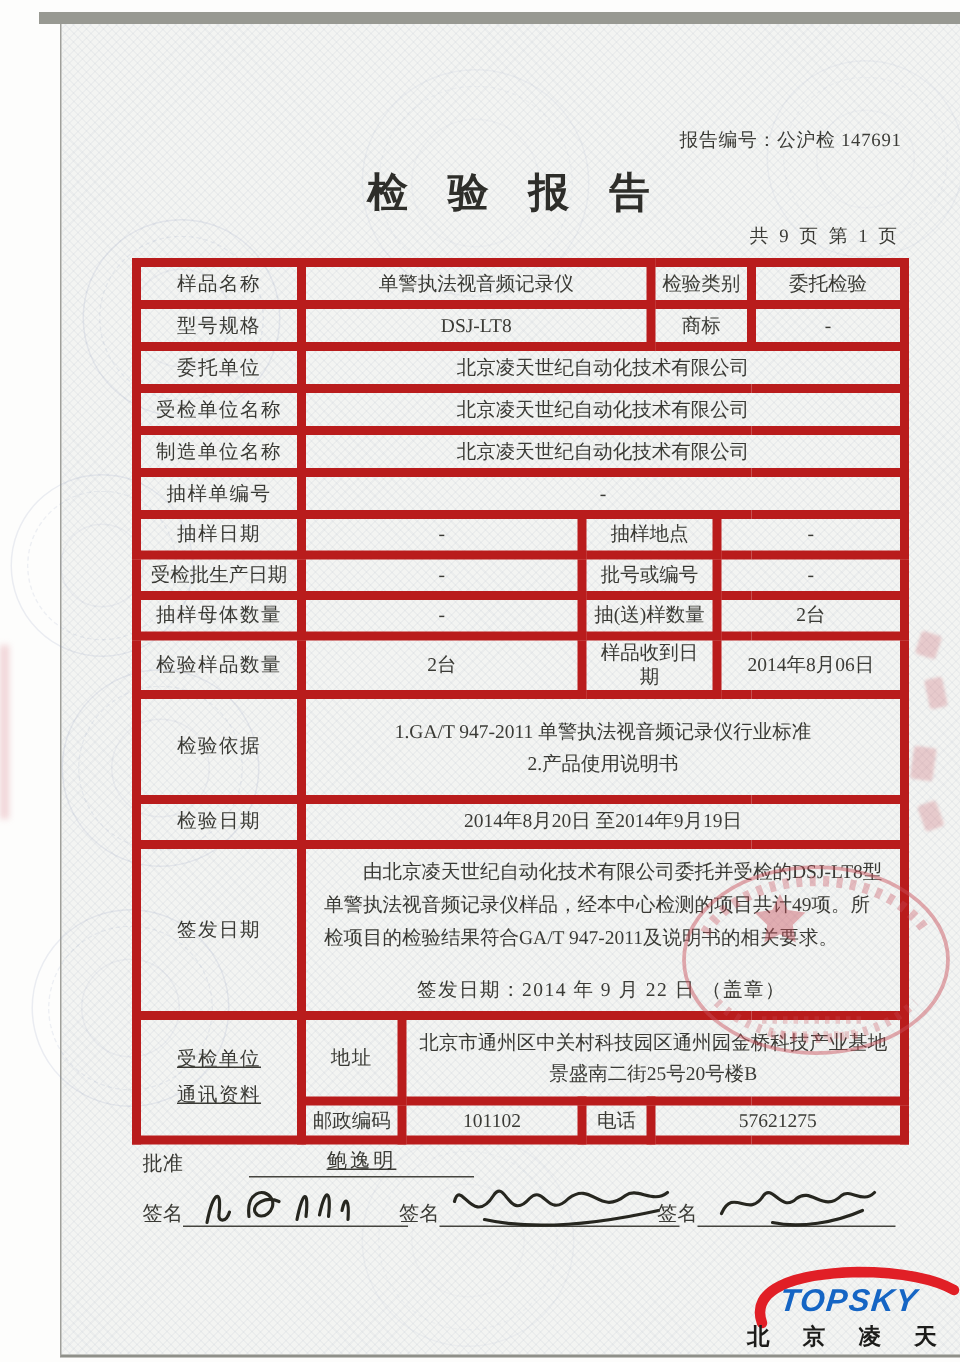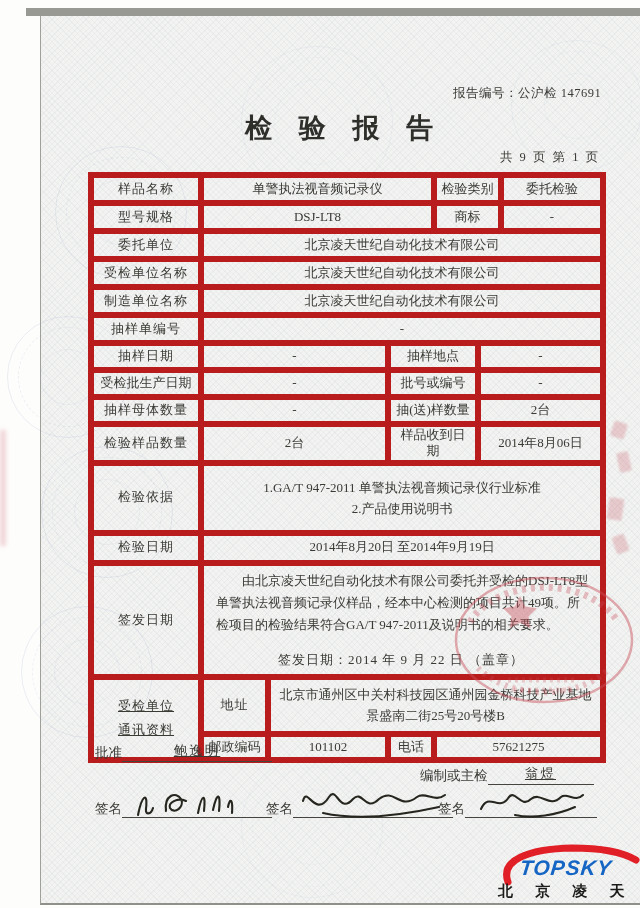--- a/index.html
+++ b/index.html
@@ -183,27 +183,23 @@
       <path d="M72 24 l5.2 10.6 11.8 1.7 -8.5 8.3 2 11.7 -10.5-5.5 -10.5 5.5 2-11.7 -8.5-8.3 11.8-1.7 z" fill="rgba(200,78,90,.50)"></path>
       <path d="M60 108 h70 M66 118 h58" stroke="rgba(200,78,90,.30)" stroke-width="5" stroke-dasharray="3 4" fill="none"></path>
     </svg>
   </div>
   <div class="red-frag" style="left:612px;top:422px;width:14px;height:16px;transform:rotate(18deg);"></div>
   <div class="red-frag" style="left:618px;top:452px;width:12px;height:20px;transform:rotate(-12deg);"></div>
   <div class="red-frag" style="left:608px;top:498px;width:15px;height:22px;transform:rotate(8deg);"></div>
   <div class="red-frag" style="left:614px;top:535px;width:13px;height:18px;transform:rotate(-20deg);"></div>
   <div class="left-streak"></div>
 
-  <div class="f-group" style="left:95px;top:742px;">
+  <div class="f-group" style="left:95px;top:765px;gap:44px;">
     <span>批准</span>
     <span class="uline" style="width:150px;">鲍逸明</span>
-  </div>
-  <div class="f-group" style="left:420px;top:765px;">
-    <span>编制或主检</span>
-    <span class="uline" style="width:106px;">翁煜</span>
   </div>
 
   <div class="f-group" style="left:95px;top:800px;">
     <span>签名</span>
     <span class="sigline" style="width:150px;">
       <svg width="140" height="42" viewBox="0 0 140 42">
         <path class="sig-path" d="M12 32 C16 12 22 8 20 26 C19 32 25 32 27 25"></path>
         <path class="sig-path" d="M40 28 C38 12 50 8 55 16 C59 24 48 32 44 25 C42 20 51 14 60 18"></path>
         <path class="sig-path" d="M72 30 C76 10 80 10 78 28 M87 27 C91 8 95 10 93 28 M102 24 C104 14 107 16 106 30"></path>
       </svg>

